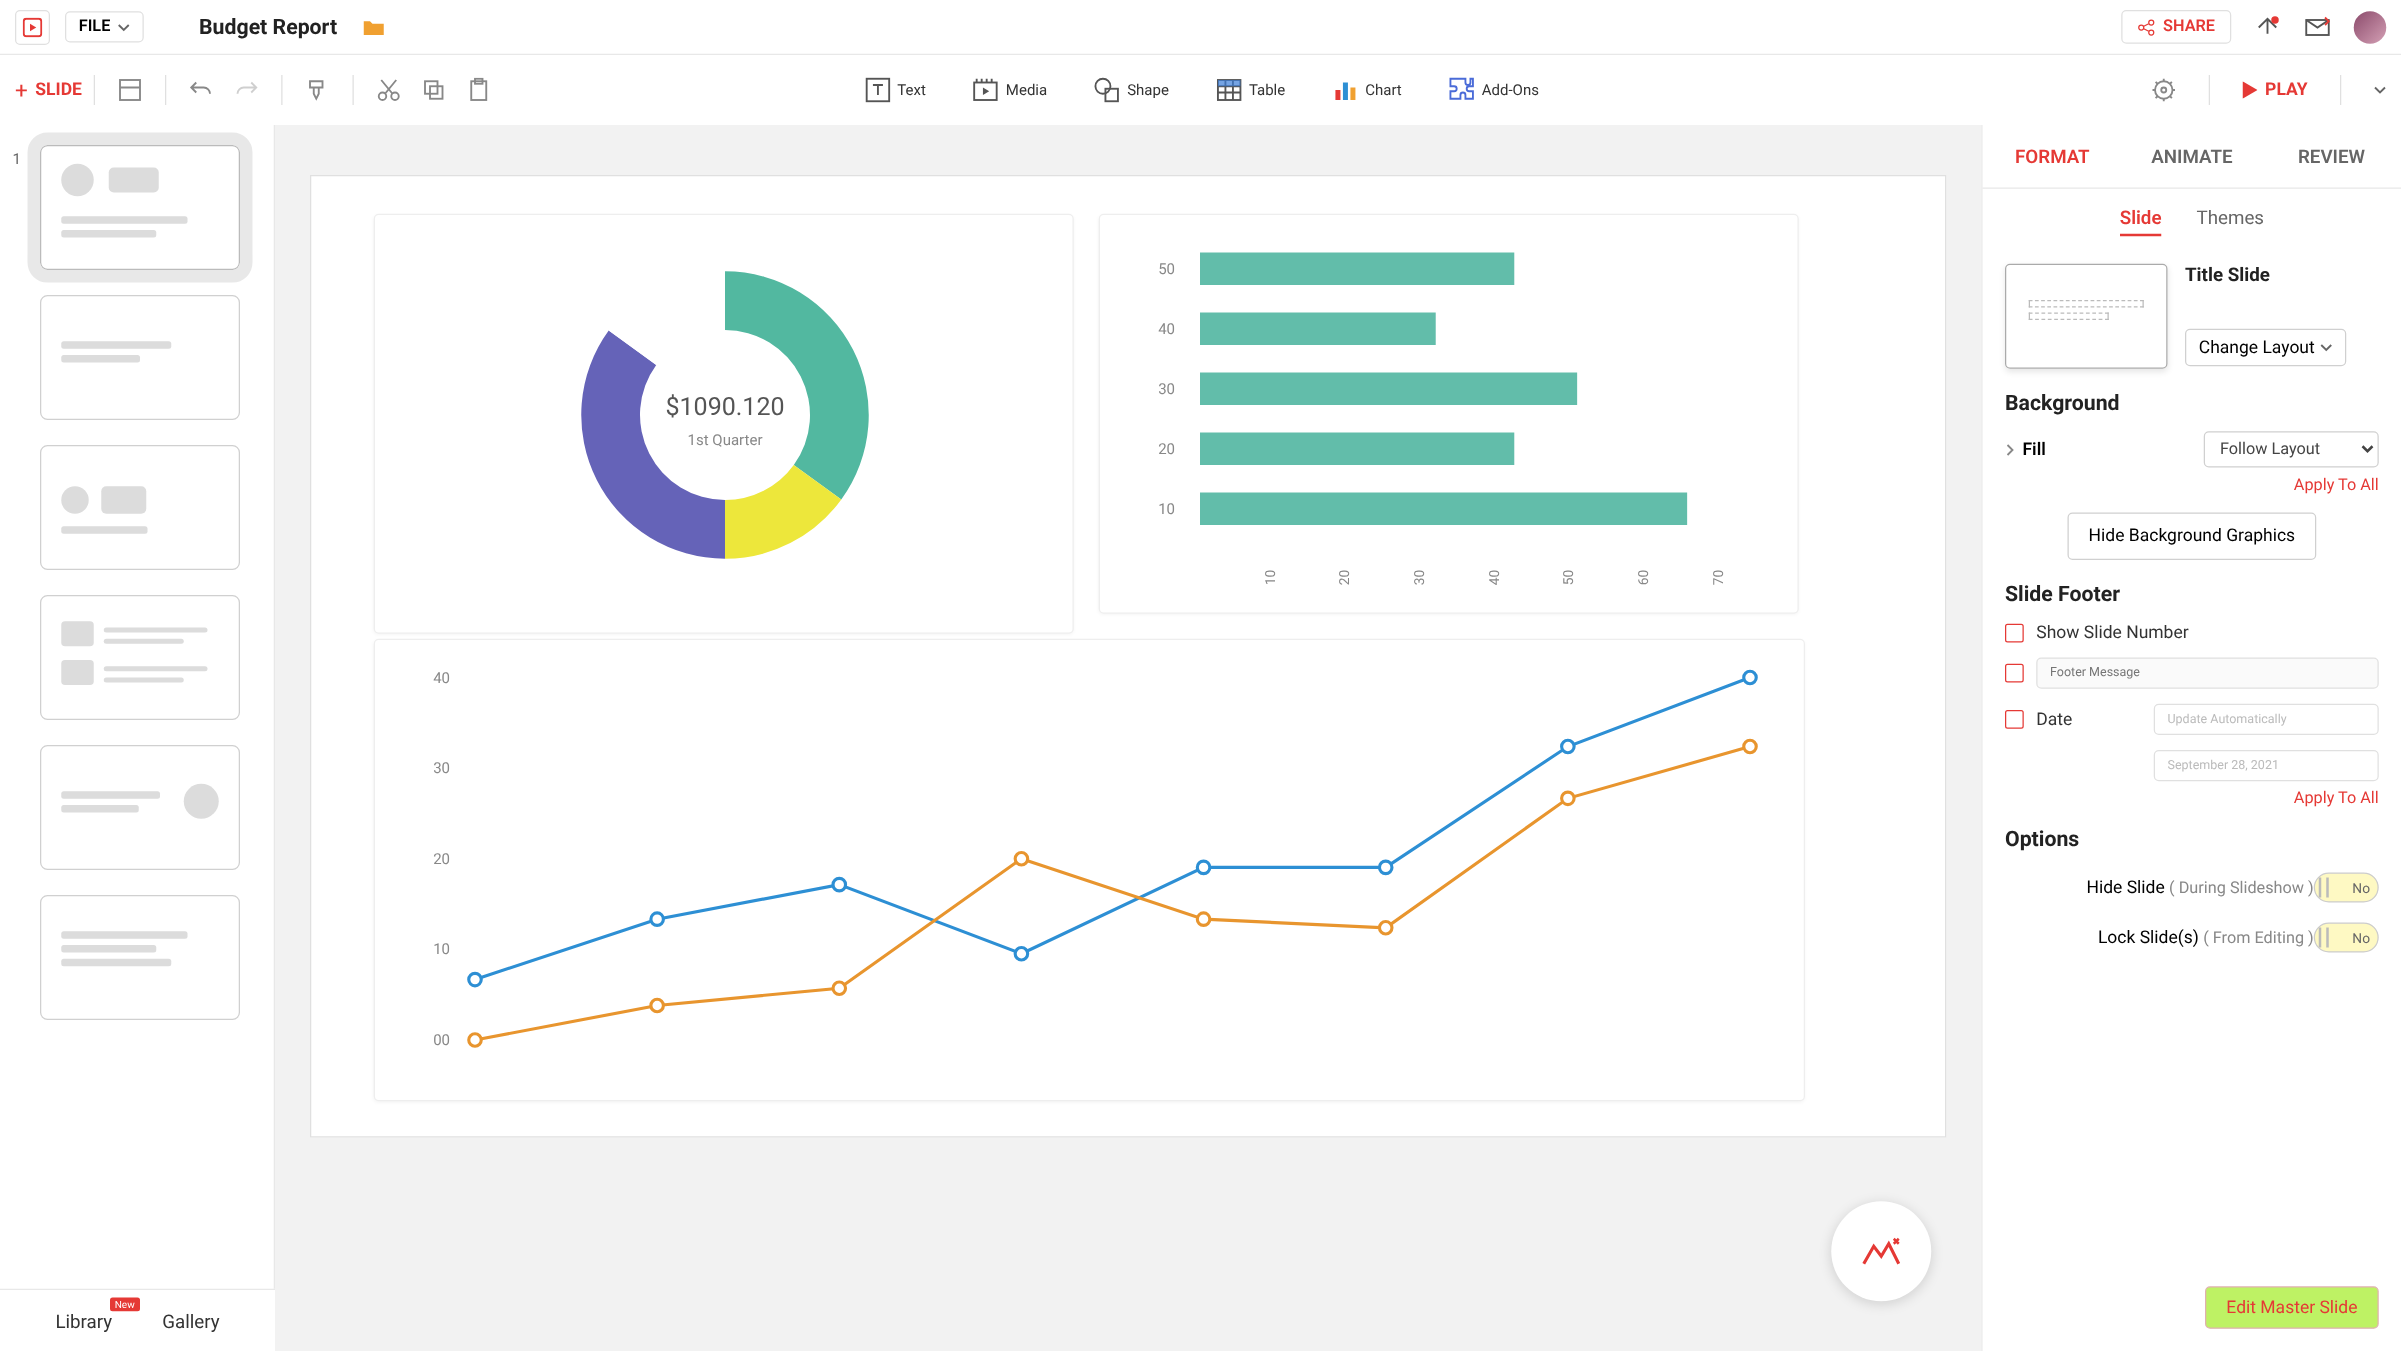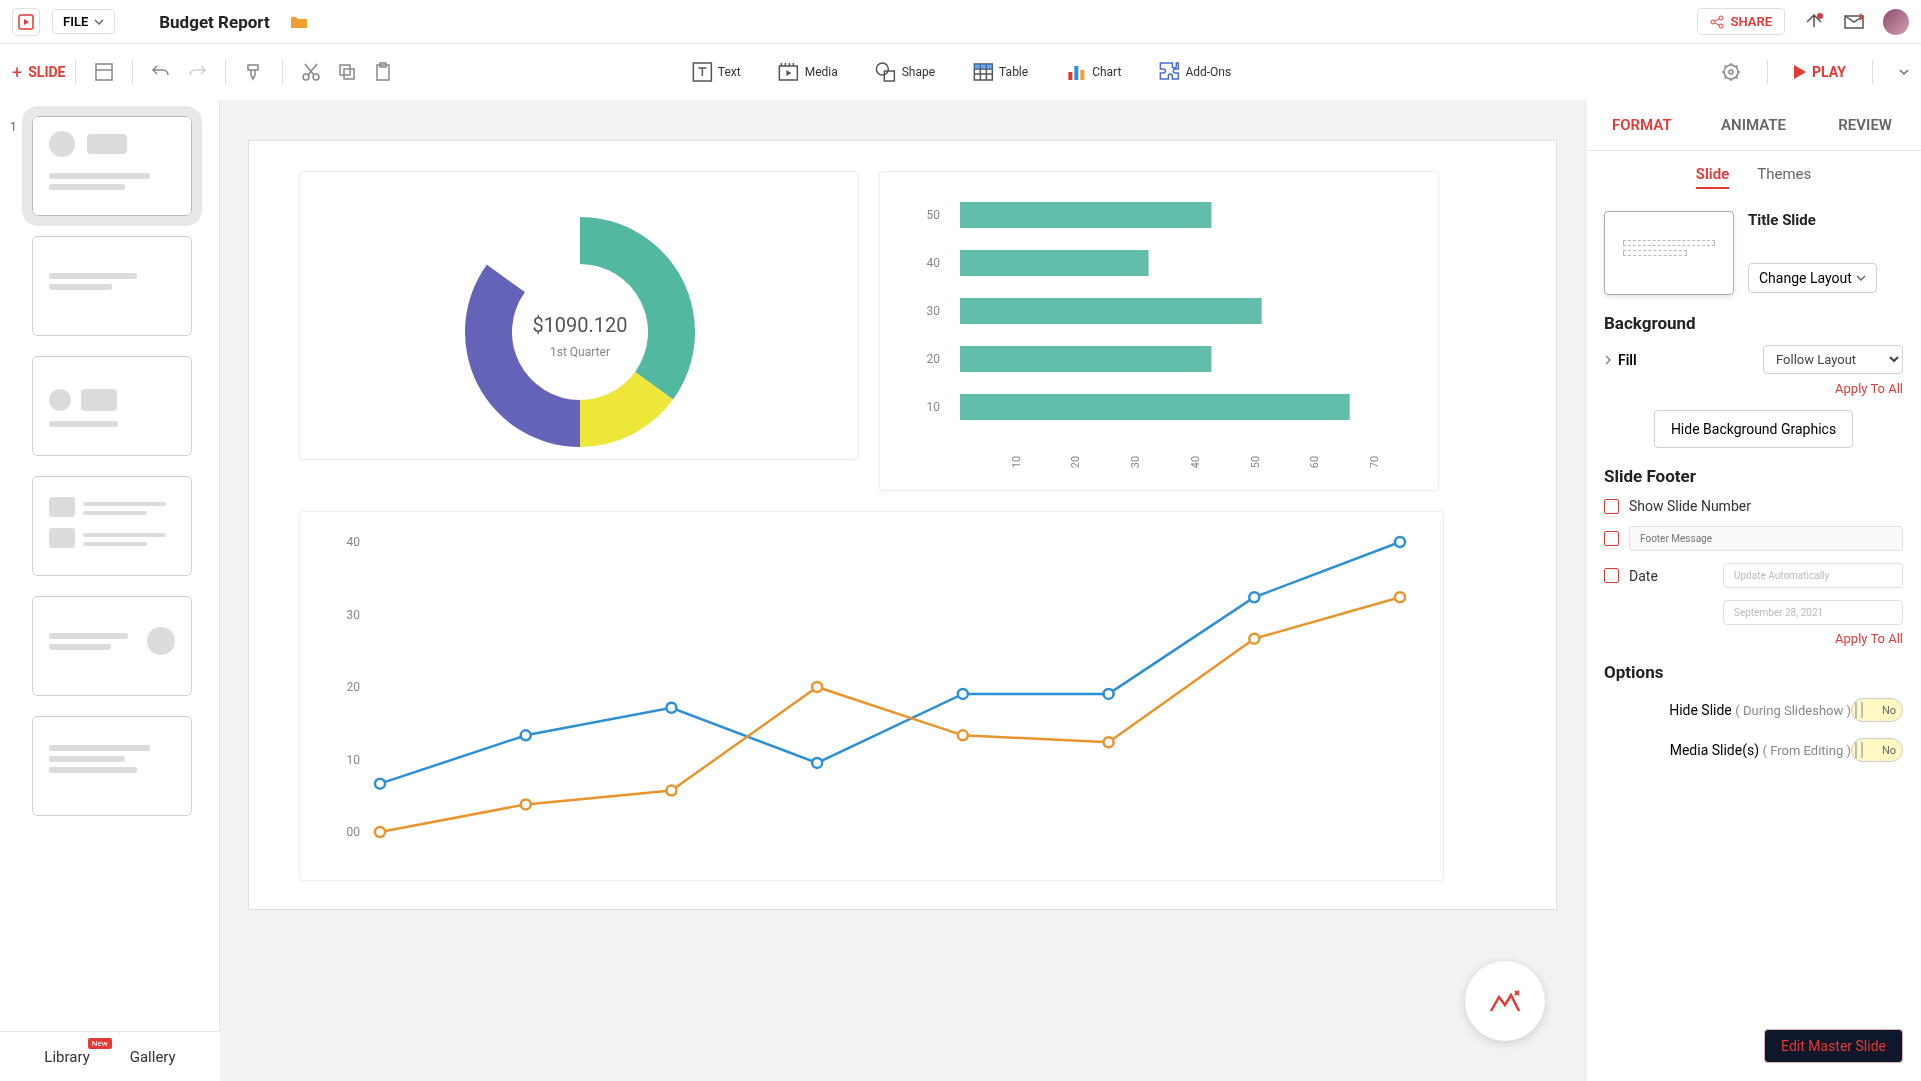--- a/index.html
+++ b/index.html
@@ -32,21 +32,21 @@
 .thumb.selected{outline:10px solid #e8e8e8;border-color:#bbb}
 .thumb .ph-circle{width:26px;height:26px;border-radius:50%;background:#dcdcdc;display:inline-block;vertical-align:middle}
 .thumb .ph-bar{height:10px;background:#dcdcdc;border-radius:3px;display:inline-block;vertical-align:middle}
 .thumb .ph-line{height:6px;background:#dcdcdc;border-radius:2px;margin:5px 0}
 .bottom-tabs{position:absolute;bottom:0;left:0;width:220px;height:50px;border-top:1px solid #e8e8e8;display:flex;align-items:center;justify-content:center;gap:40px;background:#fff}
 .bottom-tab{font-size:15px;color:#333;position:relative}
 .new-badge{position:absolute;top:-10px;right:-22px;background:#e53935;color:#fff;font-size:8px;padding:1px 4px;border-radius:2px}
 .canvas-area{flex:1;background:#f2f2f2;padding:40px 28px;position:relative}
 .slide-canvas{width:100%;height:770px;background:#fff;border:1px solid #e0e0e0;position:relative;padding:30px}
 .chart-box{position:absolute;background:#fff;border:1px solid #eee;border-radius:4px;box-shadow:0 1px 3px rgba(0,0,0,0.04)}
-.donut-box{left:50px;top:30px;width:560px;height:289px}
+.donut-box{left:50px;top:30px;width:560px;height:336px}
 .bar-box{left:630px;top:30px;width:560px;height:320px}
 .line-box{left:50px;top:370px;width:1145px;height:370px}
 .fab{position:absolute;right:40px;bottom:40px;width:80px;height:80px;border-radius:50%;background:#fff;box-shadow:0 2px 10px rgba(0,0,0,0.15);display:flex;align-items:center;justify-content:center;color:#e53935}
 .right-panel{width:336px;border-left:1px solid #e8e8e8;background:#fff;display:flex;flex-direction:column}
 .panel-tabs{display:flex;border-bottom:1px solid #e8e8e8}
 .panel-tab{flex:1;text-align:center;padding:16px 0;font-size:15px;font-weight:600;color:#666}
 .panel-tab.active{color:#e53935}
 .sub-tabs{display:flex;gap:28px;padding:14px 0 10px;justify-content:center;font-size:15px;color:#666}
 .sub-tab.active{color:#e53935;border-bottom:2px solid #e53935;padding-bottom:4px;font-weight:600}
 .panel-body{padding:12px 18px;flex:1;overflow-y:auto}
@@ -60,21 +60,21 @@
 .select-sm{border:1px solid #d0d0d0;border-radius:4px;padding:5px 8px;font-size:13px;width:140px;background:#fff;color:#444}
 .link-sm{color:#e53935;font-size:13px;text-align:right;margin:6px 0 14px;cursor:pointer}
 .hide-bg-btn{border:1px solid #d0d0d0;border-radius:4px;padding:10px 16px;font-size:14px;background:#fff;display:block;margin:0 auto 18px}
 .check-row{display:flex;align-items:center;gap:10px;font-size:14px;color:#333;margin:12px 0}
 .checkbox{width:15px;height:15px;border:1.5px solid #e53935;border-radius:2px}
 .disabled-field{border:1px solid #e0e0e0;border-radius:4px;padding:6px 10px;font-size:10px;color:#bbb;width:180px;margin-left:auto}
 .opt-row{display:flex;align-items:center;justify-content:flex-end;font-size:14px;margin:16px 0}
 .opt-sub{color:#888;font-size:13px}
 .toggle{width:52px;height:24px;border:1px solid #ccc;border-radius:12px;position:relative;background:#fef9c3;display:flex;align-items:center;justify-content:flex-end;padding-right:6px;font-size:11px;color:#666}
 .toggle::before{content:"";position:absolute;left:3px;top:3px;width:4px;height:16px;border-left:2px solid #bbb;border-right:2px solid #bbb}
-.edit-master{position:absolute;bottom:18px;right:18px;border:1px solid #e0b0b0;color:#e53935;background:#0f172a;padding:8px 16px;border-radius:4px;font-size:14px}
+.edit-master{position:absolute;bottom:18px;right:18px;border:1px solid #e0b0b0;color:#e53935;background:#bef264;padding:8px 16px;border-radius:4px;font-size:14px}
 svg{display:block}
 </style>
 </head>
 <body>
 
 <div class="top-bar">
   <div class="logo">
     <svg width="16" height="16" viewBox="0 0 16 16">
         <rect x="1" y="1" width="14" height="14" rx="2" fill="none" stroke="#e53935" stroke-width="1.5"></rect>
         <path d="M6 5v6l5-3z" fill="#e53935"></path>
@@ -417,21 +417,21 @@
       <div class="link-sm">Apply To All</div>
 
       <div class="section-hdr">Options</div>
       <div class="opt-row">
         <span><span>Hide Slide</span> <span class="opt-sub">( During Slideshow )</span></span>
         <div class="toggle">
             <span>No</span>
           </div>
       </div>
       <div class="opt-row">
-        <span><span>Media Slide(s)</span> <span class="opt-sub">( From Editing )</span></span>
+        <span><span>Lock Slide(s)</span> <span class="opt-sub">( From Editing )</span></span>
         <div class="toggle">
             <span>No</span>
           </div>
       </div>
     </div>
     <button class="edit-master">Edit Master Slide</button>
   </div>
 </div>
 
 <div class="bottom-tabs">

